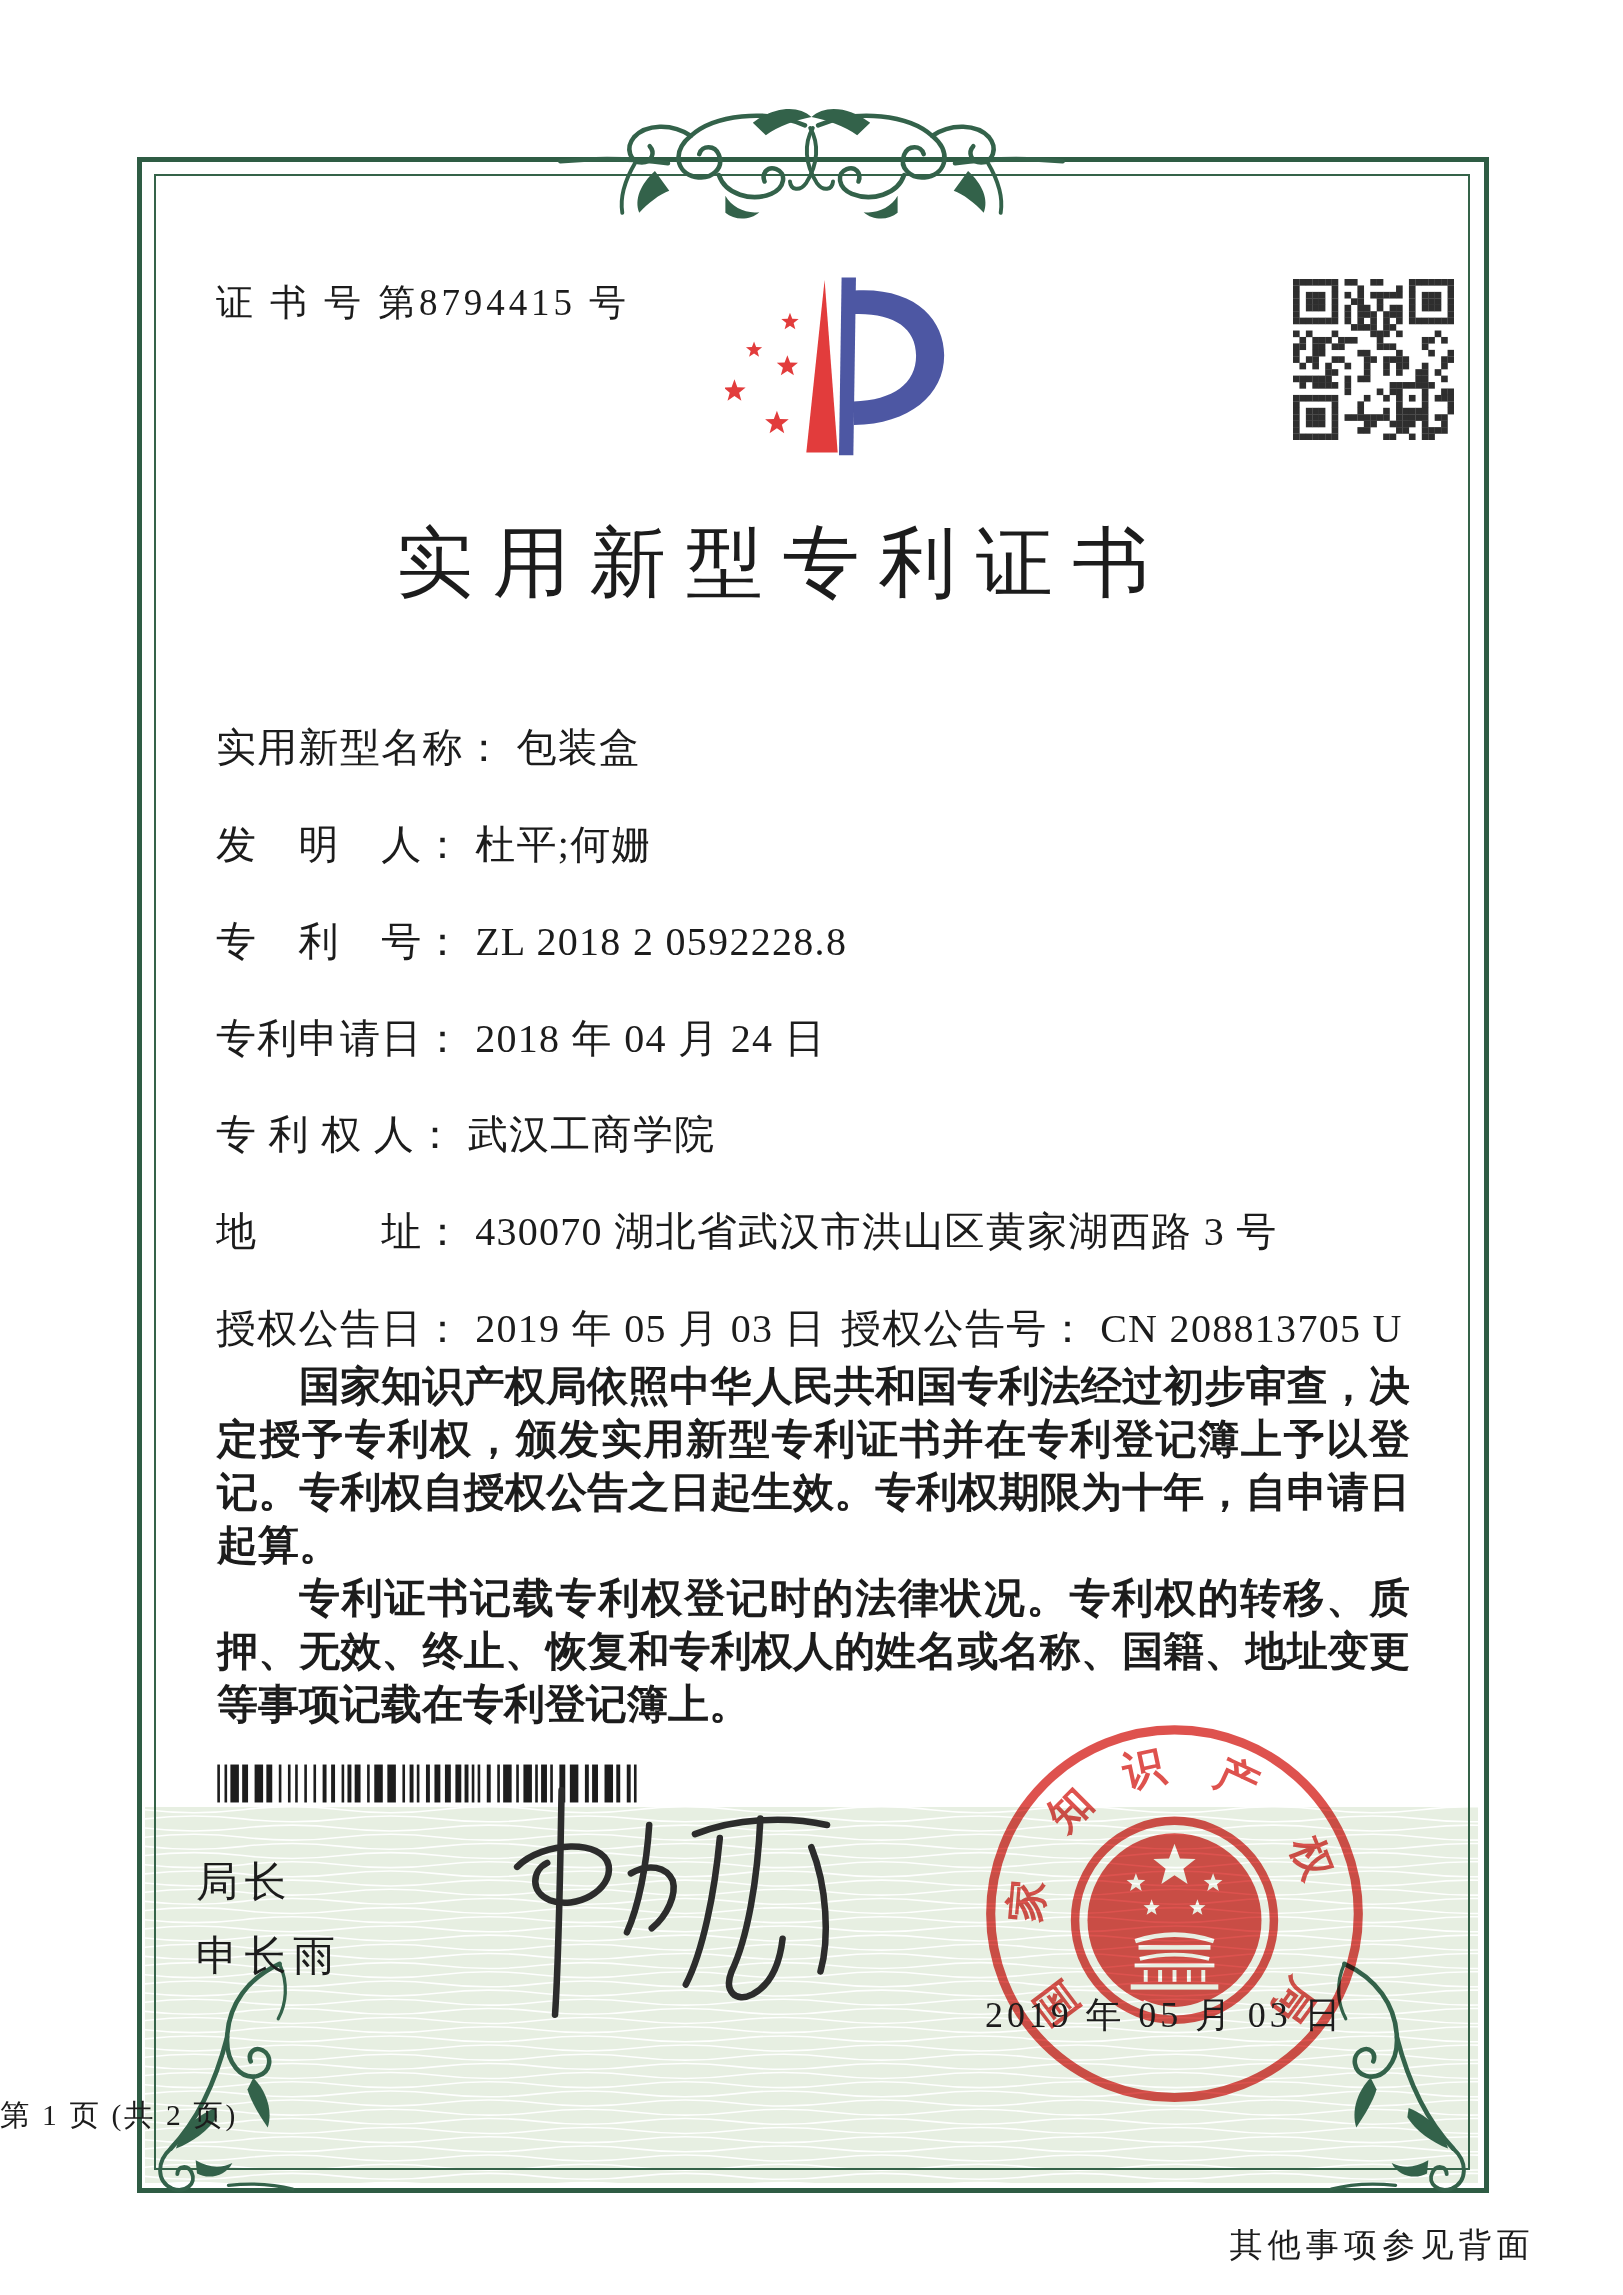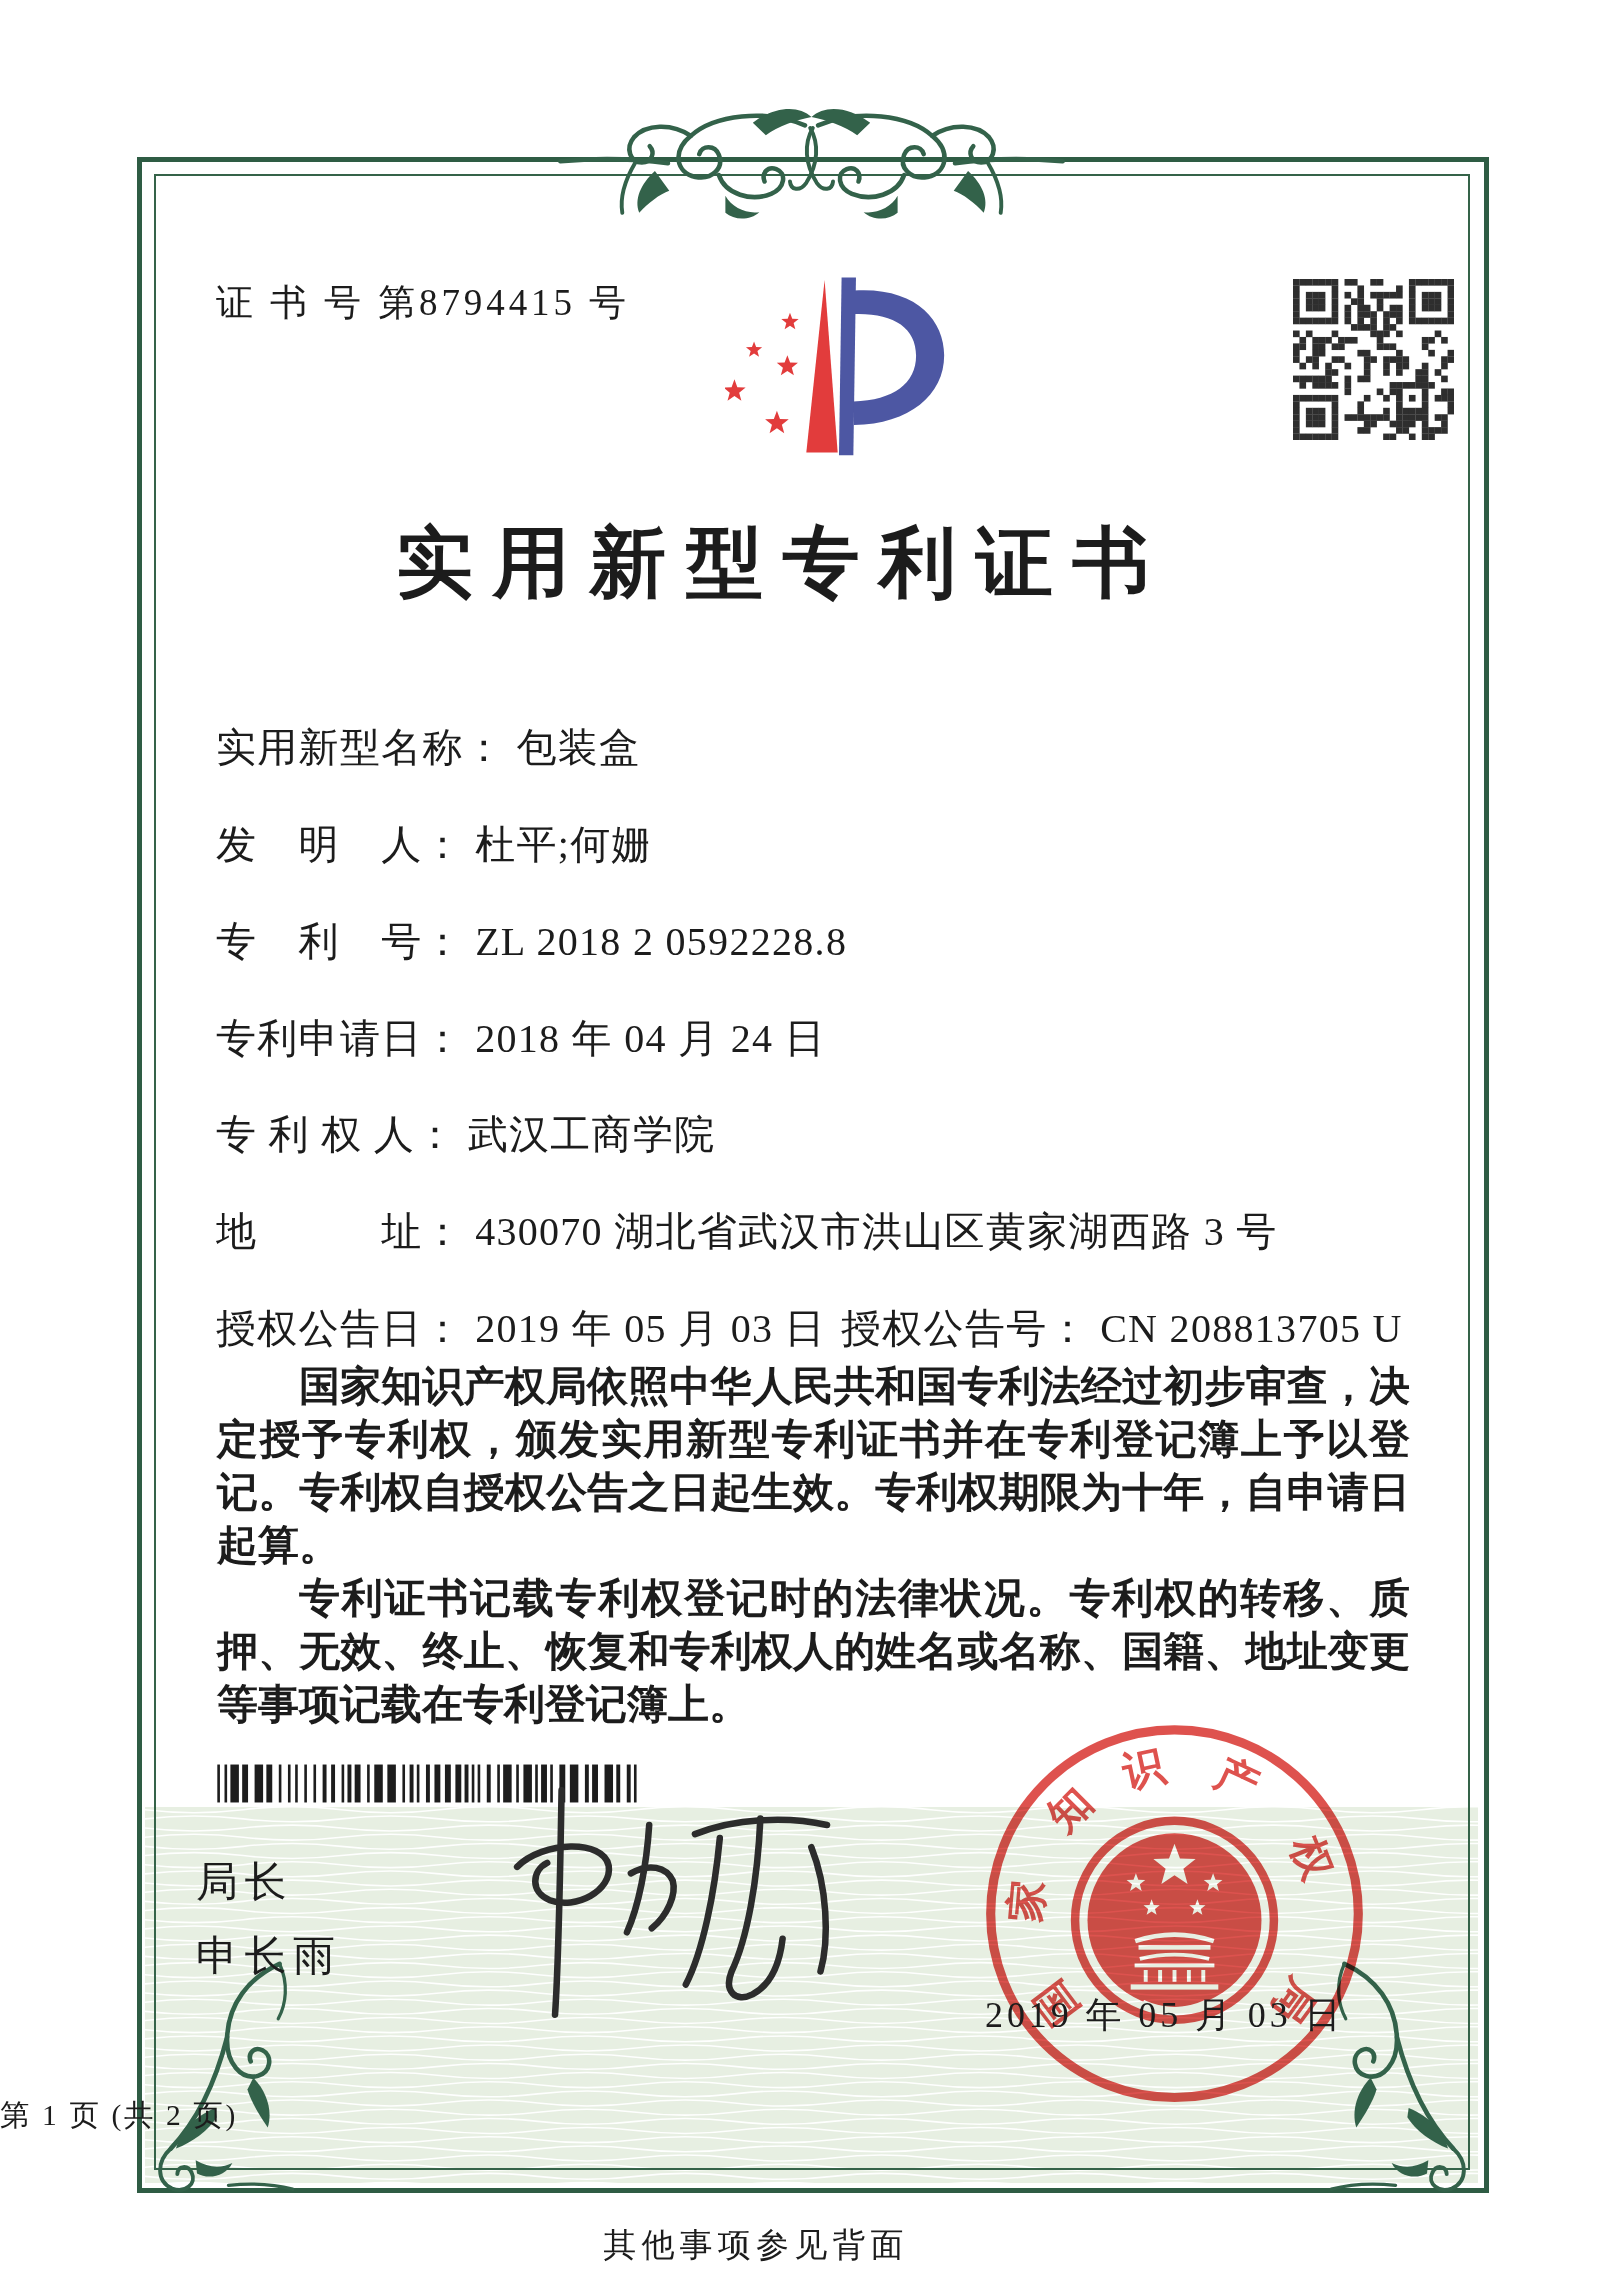--- a/index.html
+++ b/index.html
@@ -4,31 +4,31 @@
 <style>
   html,body{margin:0;padding:0;background:#ffffff;}
   body{width:1623px;height:2295px;position:relative;overflow:hidden;
        font-family:"Liberation Serif","DejaVu Serif",serif;color:#1c1c1c;}
   .abs{position:absolute;}
   .frame-outer{left:137px;top:157px;width:1342px;height:2026px;border:5.9px solid #2e5c44;}
   .frame-inner{left:154px;top:174px;width:1312px;height:1992px;border:2px solid #356349;}
   .band{left:145px;top:1807px;width:1333px;height:376px;background:#e7efe2;overflow:hidden;}
   .cert-no{left:216px;top:278px;font-size:37px;letter-spacing:3.9px;}
   .title{left:0;top:512px;width:1565px;text-align:center;font-size:77px;
-         letter-spacing:19.6px;font-weight:700;}
+         letter-spacing:19.6px;font-weight:400;}
   .field{font-size:40px;letter-spacing:1.3px;white-space:nowrap;}
   .label{display:inline-block;}
   .value{display:inline-block;}
   .body-text{left:217px;top:1360px;width:1193px;font-size:41px;line-height:53px;
              text-align:justify;font-weight:bold;}
   .body-text p{margin:0;text-indent:2em;}
   .director{font-size:42px;letter-spacing:6.5px;}
   .seal-date{left:985px;top:1991px;font-size:36px;letter-spacing:3.9px;}
   .page-info{left:0;top:2096px;width:1623px;text-align:left;font-size:29.5px;letter-spacing:2.6px;}
-  .back-note{left:0;top:2223px;width:1512px;text-align:center;font-size:33px;letter-spacing:5.2px;}
+  .back-note{left:0;top:2223px;width:1512px;text-align:right;font-size:33px;letter-spacing:5.2px;padding-left:23px;}
   svg{display:block;}
 </style>
 </head>
 <body>
 
 <div class="abs band">
   <svg id="waves" width="1333" height="376" viewBox="0 0 2036 574">
       <path d="M-150 4 q75 -9 150 0 q75 9 150 0 q75 -9 150 0 q75 9 150 0 q75 -9 150 0 q75 9 150 0 q75 -9 150 0 q75 9 150 0 q75 -9 150 0 q75 9 150 0 q75 -9 150 0 q75 9 150 0 q75 -9 150 0 q75 9 150 0 q75 -9 150 0 q75 9 150 0" fill="none" stroke="#ffffff" stroke-width="2.4" opacity="0.95"></path>
       <path d="M-150 18 q75 9 150 0 q75 -9 150 0 q75 9 150 0 q75 -9 150 0 q75 9 150 0 q75 -9 150 0 q75 9 150 0 q75 -9 150 0 q75 9 150 0 q75 -9 150 0 q75 9 150 0 q75 -9 150 0 q75 9 150 0 q75 -9 150 0 q75 9 150 0 q75 -9 150 0" fill="none" stroke="#ffffff" stroke-width="2.4" opacity="0.95"></path>
       <path d="M-150 32 q75 -9 150 0 q75 9 150 0 q75 -9 150 0 q75 9 150 0 q75 -9 150 0 q75 9 150 0 q75 -9 150 0 q75 9 150 0 q75 -9 150 0 q75 9 150 0 q75 -9 150 0 q75 9 150 0 q75 -9 150 0 q75 9 150 0 q75 -9 150 0 q75 9 150 0" fill="none" stroke="#ffffff" stroke-width="2.4" opacity="0.95"></path>

